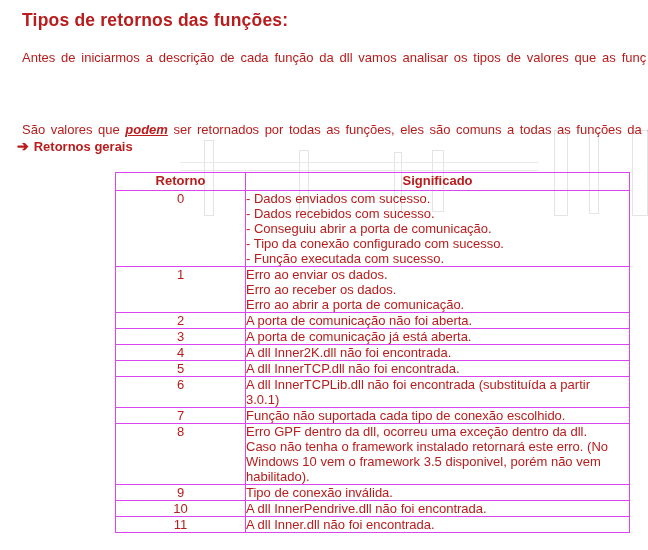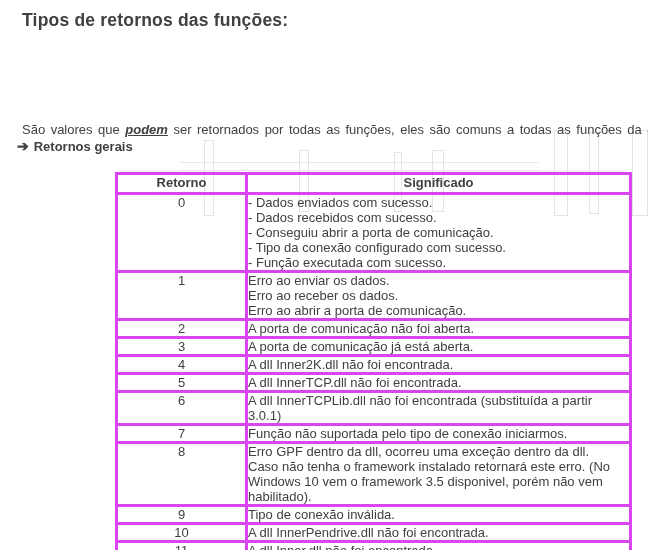--- a/index.html
+++ b/index.html
@@ -4,21 +4,21 @@
 <style>
   html, body { margin: 0; padding: 0; background: #ffffff; }
   .page {
     position: relative;
     width: 648px;
     height: 550px;
     overflow: hidden;
     background: #ffffff;
     font-family: "Liberation Sans", sans-serif;
     font-size: 13px;
-    color: #404040;
+    color: #b91c1c;
   }
   .content { position: relative; z-index: 1; }
 
   .title {
     position: absolute;
     left: 22px;
     top: 10px;
     font-size: 17.5px;
     font-weight: bold;
     letter-spacing: 0.2px;
@@ -62,21 +62,21 @@
     top: 172px;
     width: 514px;
     border-collapse: collapse;
     table-layout: fixed;
     background: transparent;
     font-size: 13px;
   }
   table.returns col.c-ret { width: 130px; }
   table.returns col.c-sig { width: 384px; }
   table.returns th, table.returns td {
-    border: 3px solid #d946ef;
+    border: 1px solid #d946ef;
     vertical-align: top;
     line-height: 15px;
     padding: 0;
   }
   table.returns th {
     font-weight: bold;
     text-align: center;
     height: 17px;
     line-height: 16px;
   }
@@ -99,20 +99,21 @@
     <div class="wm" style="left:554px; top:130px; width:12px; height:84px;"></div>
     <div class="wm" style="left:589px; top:132px; width:8px;  height:80px;"></div>
     <div class="wm" style="left:632px; top:130px; width:14px; height:84px;"></div>
     <div class="wm wm-h" style="left:180px; top:162px; width:358px; height:7px;"></div>
   </div>
 
   <div class="content">
     <div class="title">Tipos de retornos das funções:</div>
 
     <div class="para intro">
+      <div class="line-just">Antes de iniciarmos a descrição de cada função da dll vamos analisar os tipos de valores que as funç</div>
     </div>
 
     <div class="section">
       <span class="arrow">➔</span><span>Retornos gerais</span>
     </div>
 
     <div class="para desc">
       <div class="line-just"><span>São valores que </span><span class="emph">podem</span><span> ser retornados por todas as funções, eles são comuns a todas as funções da dll.</span></div>
     </div>
 
@@ -158,21 +159,21 @@
           <td class="ret">5</td>
           <td class="sig">A dll InnerTCP.dll não foi encontrada.</td>
         </tr>
         <tr>
           <td class="ret">6</td>
           <td class="sig">A dll InnerTCPLib.dll não foi encontrada (substituída a partir
 3.0.1)</td>
         </tr>
         <tr>
           <td class="ret">7</td>
-          <td class="sig">Função não suportada pelo tipo de conexão iniciarmos.</td>
+          <td class="sig">Função não suportada cada tipo de conexão escolhido.</td>
         </tr>
         <tr>
           <td class="ret">8</td>
           <td class="sig">Erro GPF dentro da dll, ocorreu uma exceção dentro da dll.
 Caso não tenha o framework instalado retornará este erro. (No
 Windows 10 vem o framework 3.5 disponivel, porém não vem
 habilitado).</td>
         </tr>
         <tr>
           <td class="ret">9</td>

